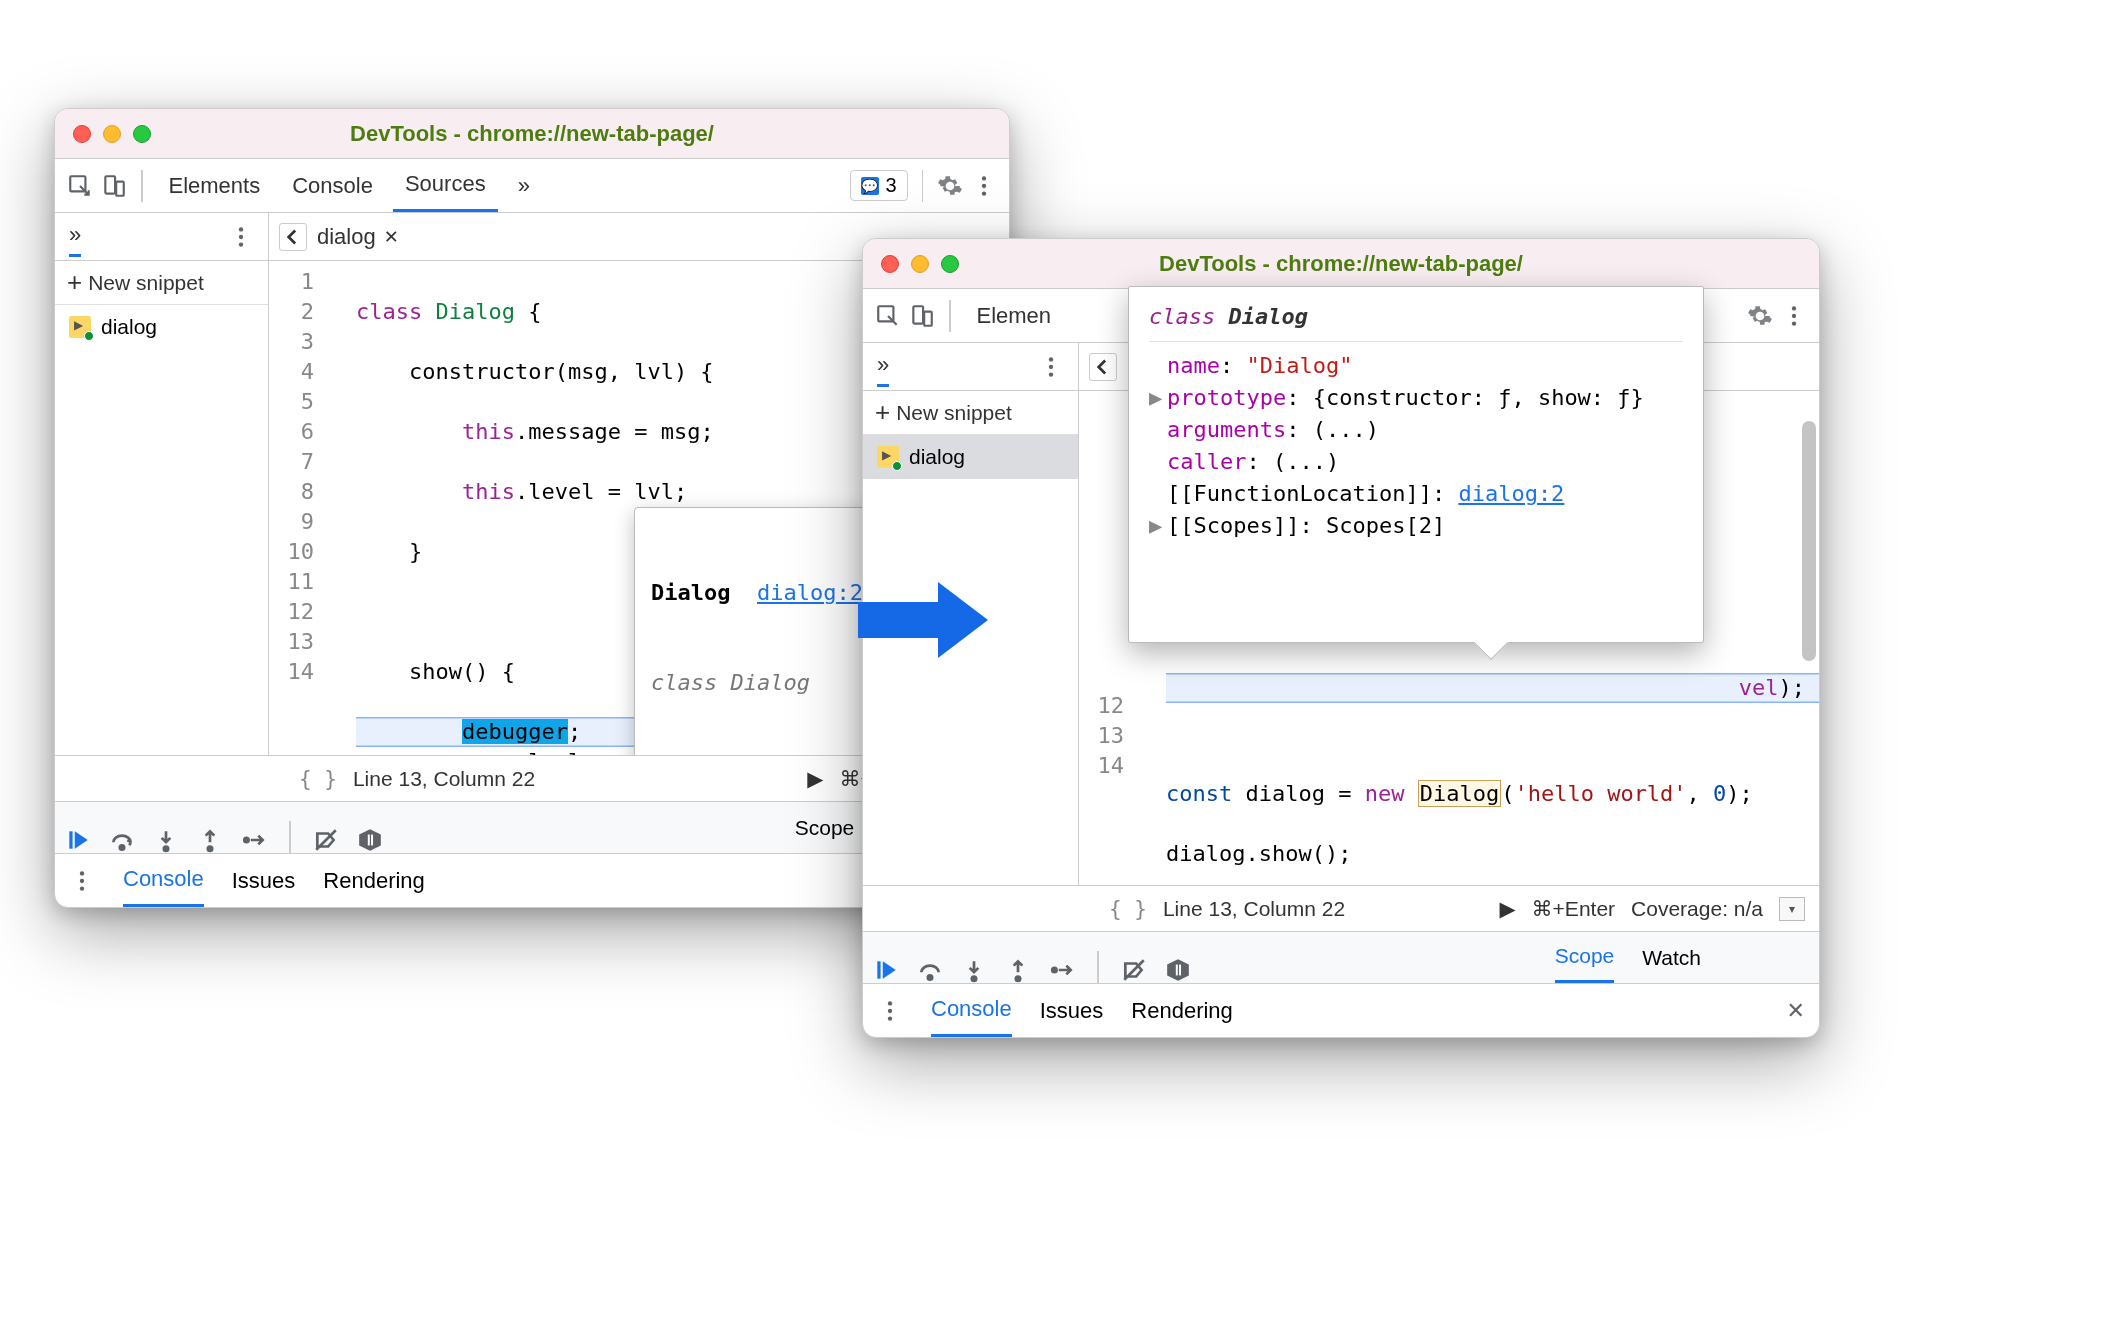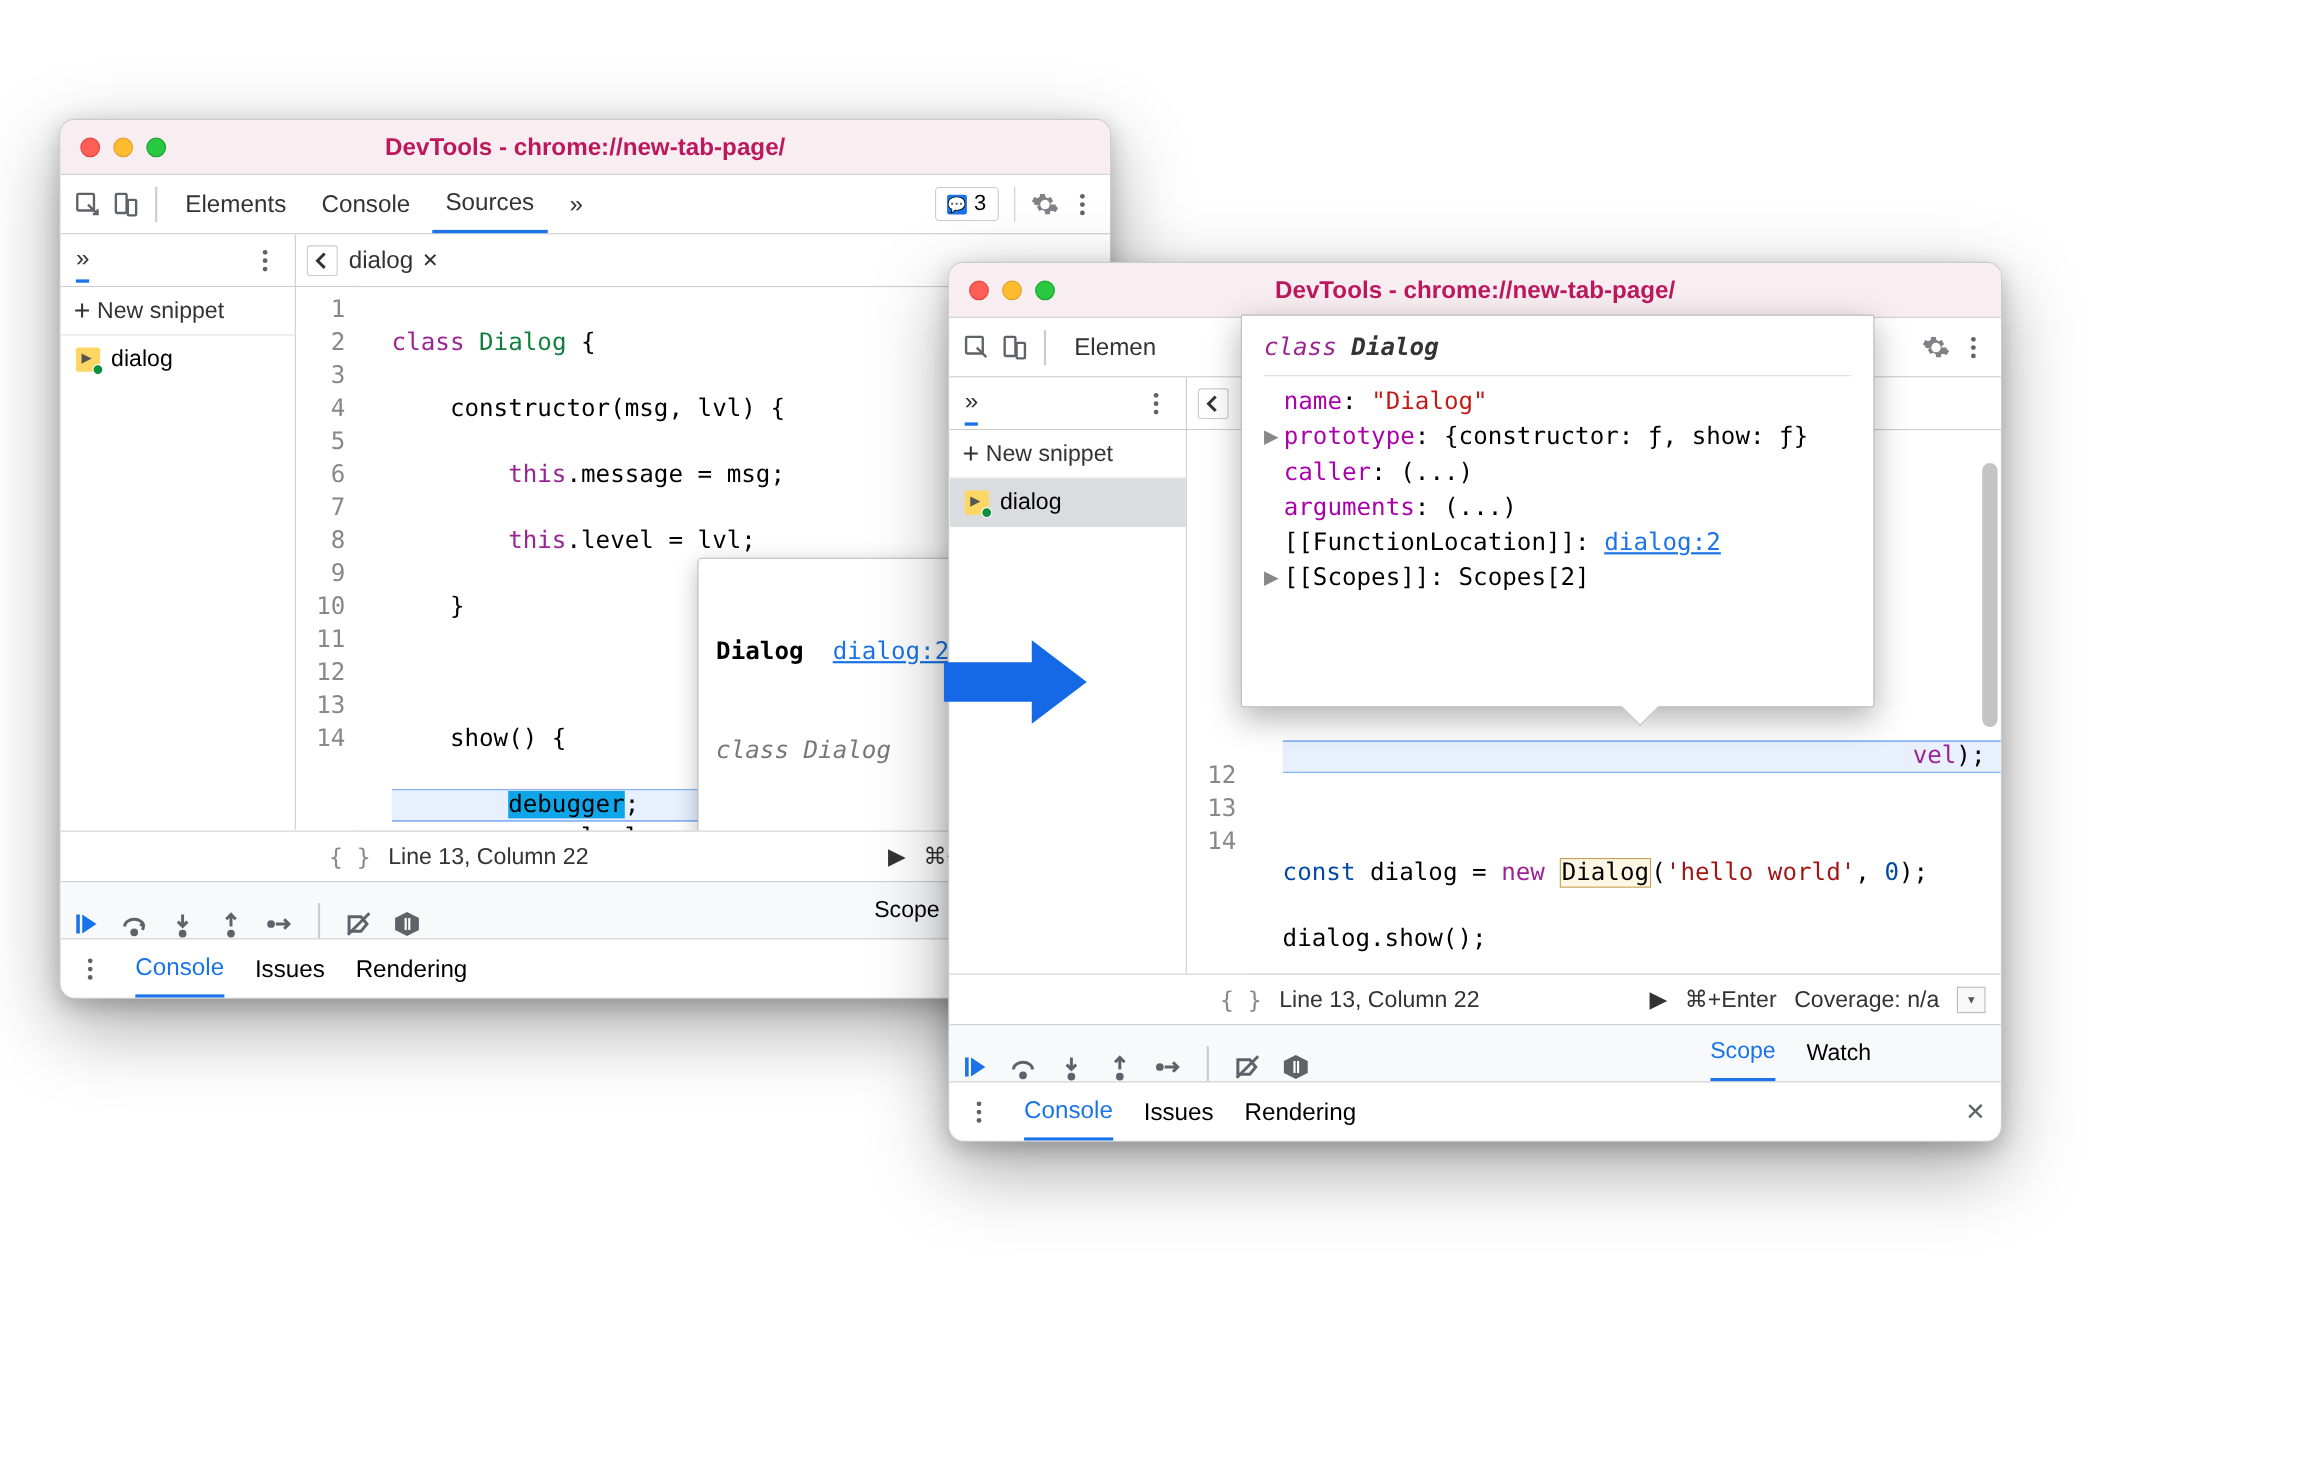--- a/index.html
+++ b/index.html
@@ -36,21 +36,21 @@
   .dot { width: 18px; height: 18px; border-radius: 50%; }
   .dot.red { background: #ff5f57; border: 1px solid #e24138; }
   .dot.yellow { background: #febc2e; border: 1px solid #e1a02a; }
   .dot.green { background: #28c840; border: 1px solid #17a22d; }
   .title {
     position: absolute;
     left: 0; right: 0;
     text-align: center;
     font-weight: 700;
     font-size: 22px;
-    color: #be185d;
+    color: #4d7c0f;
     pointer-events: none;
   }
   .tabbar {
     height: 54px;
     border-bottom: 1.5px solid #ccc;
     display: flex;
     align-items: center;
     padding: 0 12px;
     gap: 8px;
     flex-shrink: 0;
@@ -548,22 +548,22 @@
     <div class="t">Rendering</div>
     <div style="flex:1;"></div>
     <span style="font-size:22px; color:#5f6368;">✕</span>
   </div>
 </div>
 
 <div class="big-popup mono" style="left:1128px; top:286px; width:576px;">
   <div class="hdr"><span class="k-cls">class</span> <b><i><span>Dialog</span></i></b></div>
   <div><span style="display:inline-block;width:18px;"></span><span class="prop">name</span>: <span class="strv">"Dialog"</span></div>
   <div><span class="tri">▶</span><span class="prop">prototype</span>: <span>{constructor: ƒ, show: ƒ}</span></div>
+  <div><span style="display:inline-block;width:18px;"></span><span class="prop">arguments</span>: <span>(...)</span></div>
   <div><span style="display:inline-block;width:18px;"></span><span class="prop">caller</span>: <span>(...)</span></div>
-  <div><span style="display:inline-block;width:18px;"></span><span class="prop">arguments</span>: <span>(...)</span></div>
   <div><span style="display:inline-block;width:18px;"></span><span>[[FunctionLocation]]</span>: <span class="link">dialog:2</span></div>
   <div><span class="tri">▶</span><span>[[Scopes]]</span>: <span>Scopes[2]</span></div>
   <div style="height:80px;"></div>
   <div class="tail"></div>
 </div>
 
 <div class="arrow">
   <svg viewBox="0 0 130 80">
       <path d="M0 22 L80 22 L80 2 L130 40 L80 78 L80 58 L0 58 Z" fill="#1569e6"></path>
     </svg>

